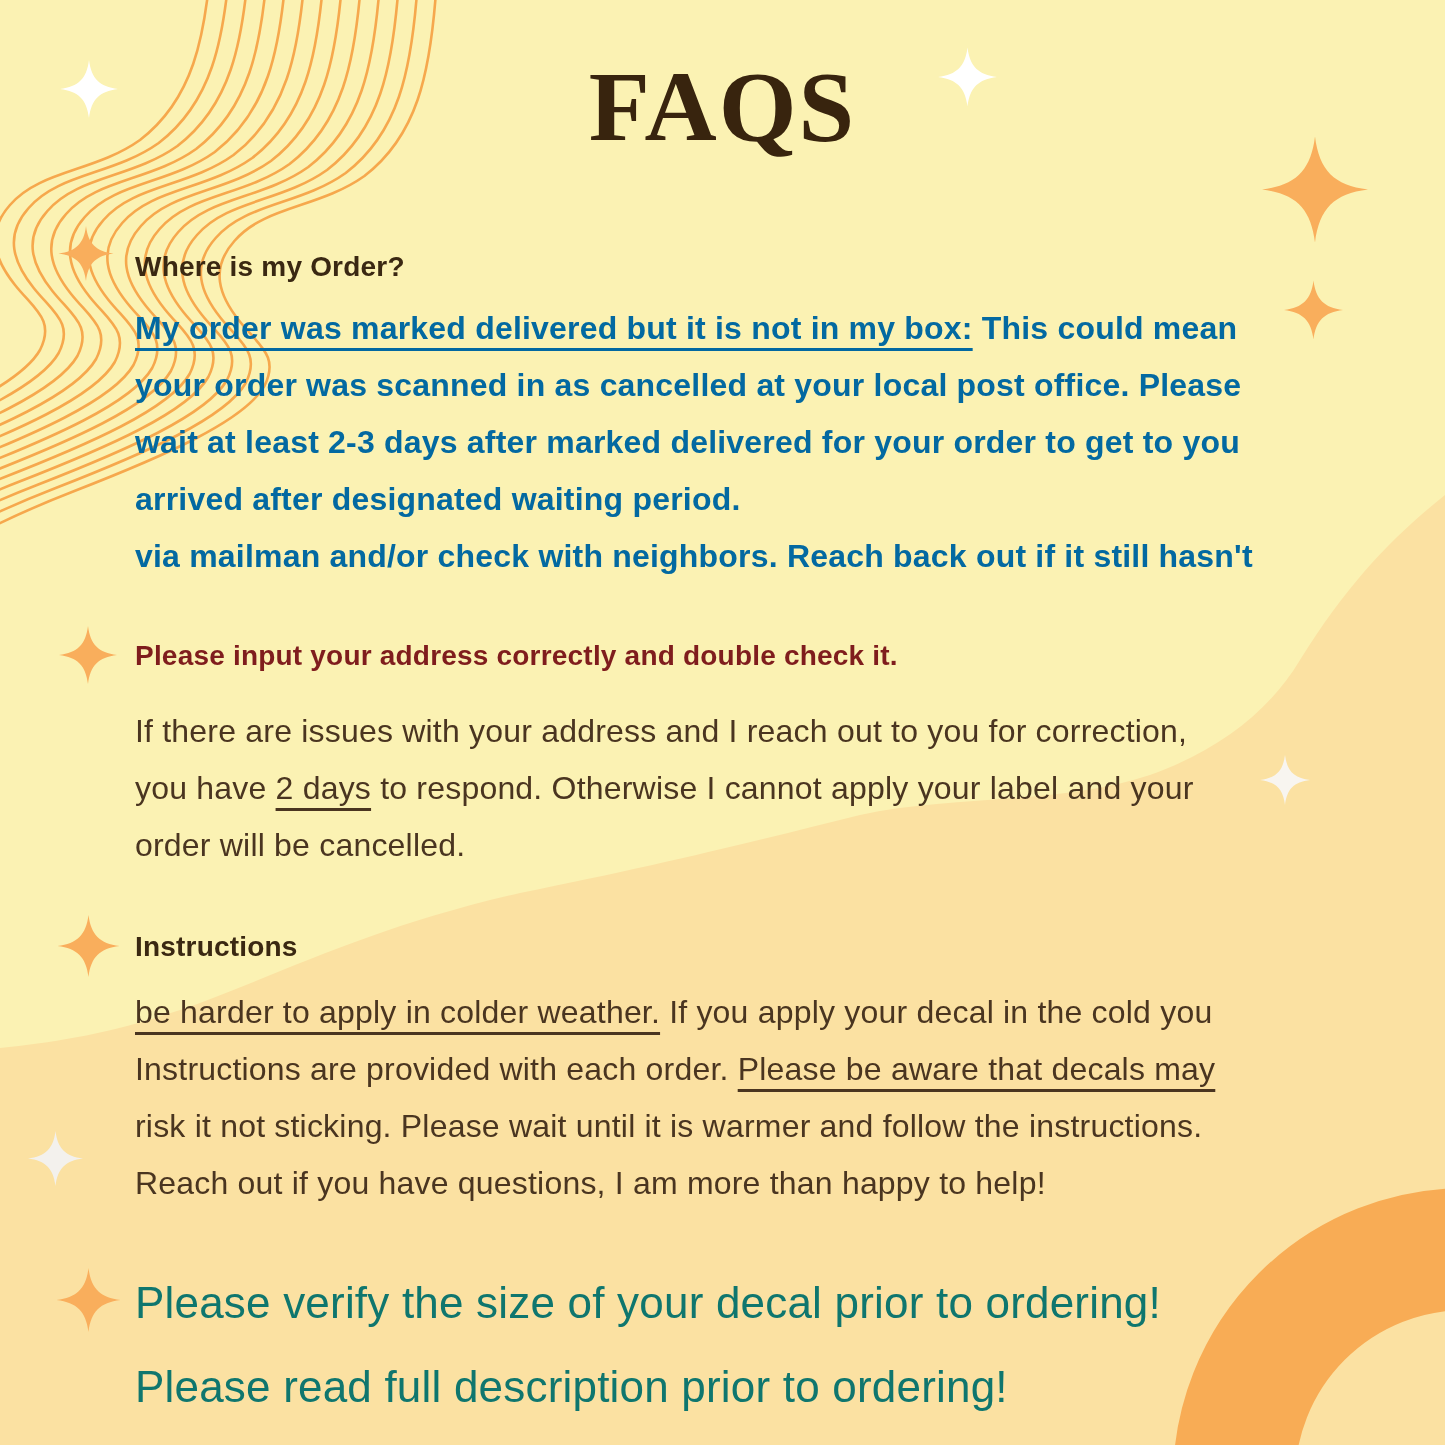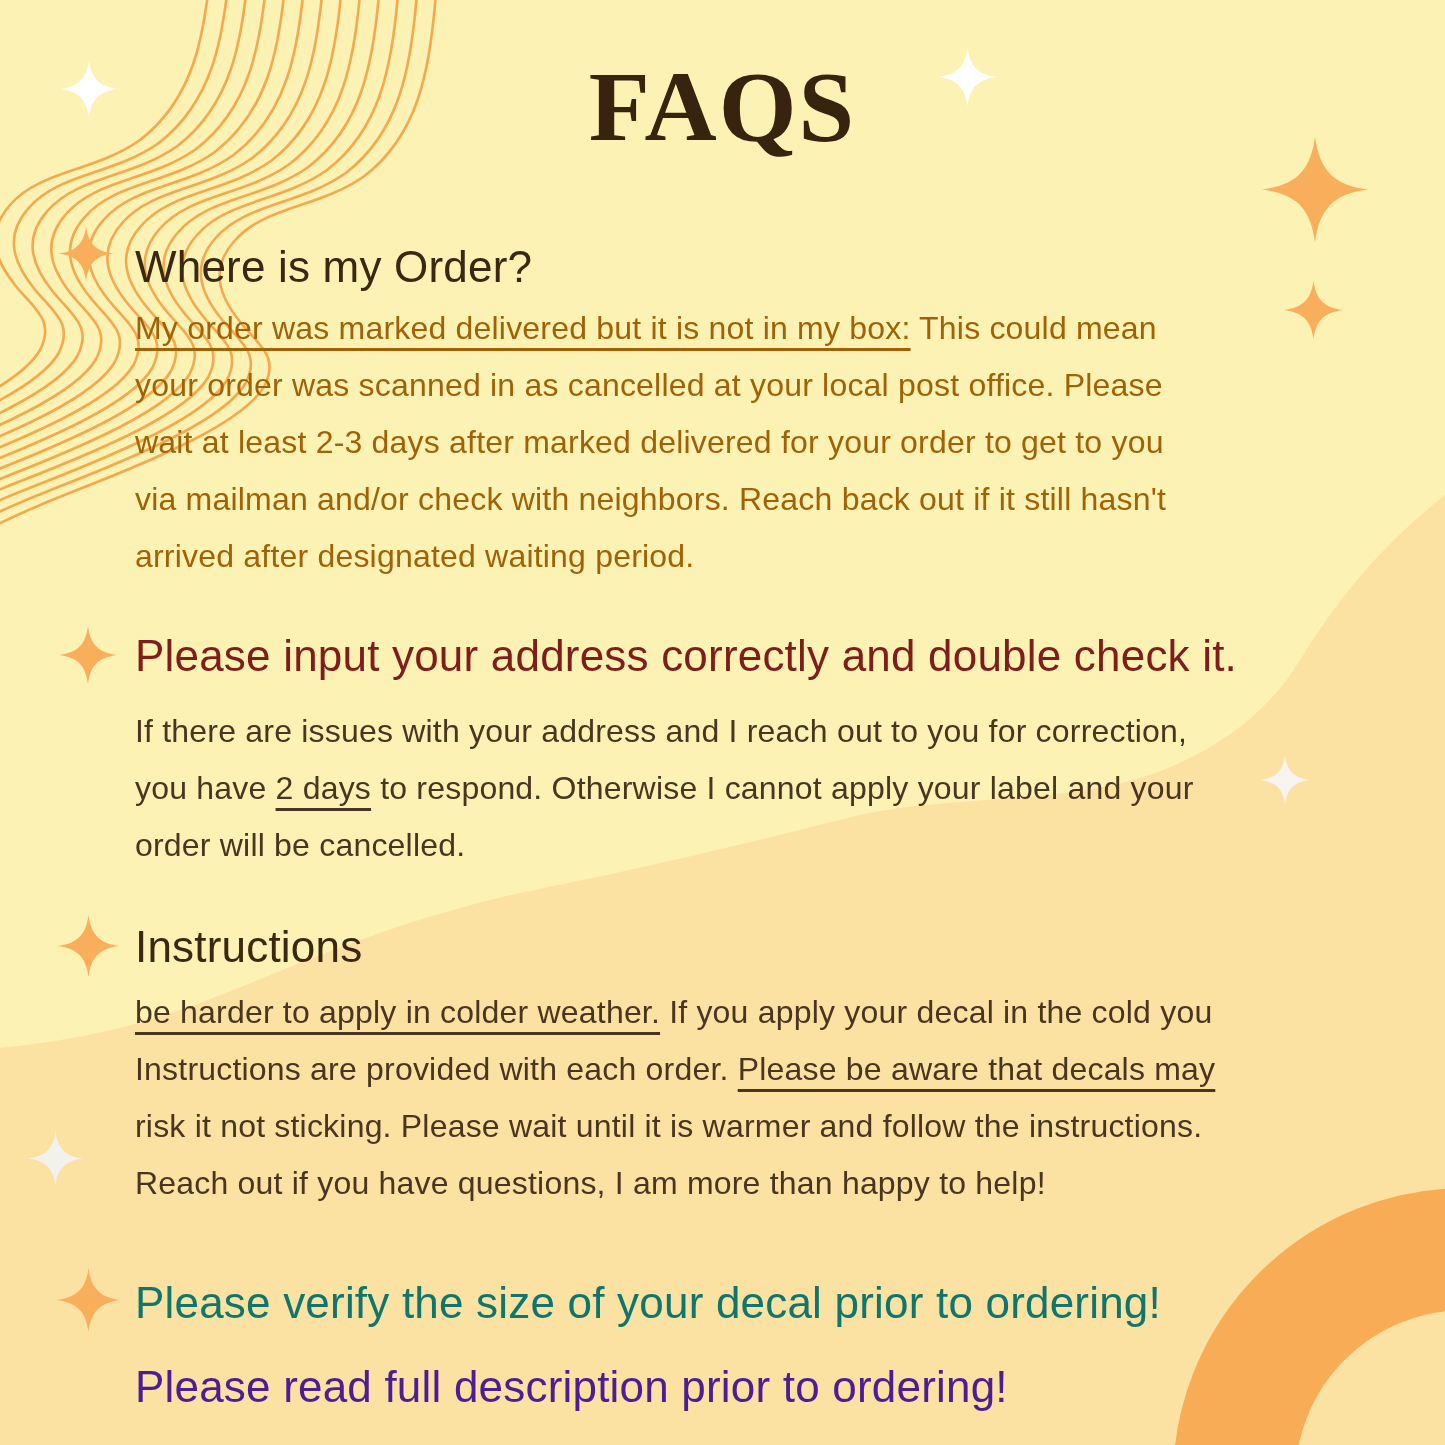--- a/index.html
+++ b/index.html
@@ -19,22 +19,22 @@
     font-weight:600;
     font-size:100px;line-height:1.1;
     letter-spacing:2px;
   }
   .section{position:absolute;left:135px;right:50px;}
   .s0{top:236px}
   .s1{top:625px}
   .s2{top:916px}
   .section h2{
     margin:0;
-    font-weight:400;
-    font-size:44px;line-height:62px;
+    font-weight:700;
+    font-size:28px;line-height:62px;
     letter-spacing:0.2px;
   }
   .para{
     font-size:32px;line-height:57px;
     letter-spacing:0.2px;
   }
   .s0 .para{margin-top:2px}
   .s1 .para{margin-top:16px}
   .s2 .para{margin-top:6px}
   .para .u{
@@ -126,26 +126,26 @@
       <svg viewBox="0 0 100 100" class="sparkle" style="left: 55.5px; top: 1268px; width: 65px; height: 64px;">
         <path d="M50 0 C54 32 68 46 100 50 C68 54 54 68 50 100 C46 68 32 54 0 50 C32 46 46 32 50 0 Z" fill="#F9AE5C"></path>
       </svg>
     </div>
 
   <h1 class="page-title" style="color: rgb(56, 36, 14);">FAQS</h1>
 
   <div id="sections">
       <div class="section s0">
         <h2 style="color: rgb(58, 40, 18);">Where is my Order?</h2>
-        <div class="para" style="color: #a16207;">
+        <div class="para" style="color: #0369a1; font-weight: bold;">
           <div><span class="u">My order was marked delivered but it is not in my box:</span><span> This could mean</span></div>
           <div><span>your order was scanned in as cancelled at your local post office. Please</span></div>
           <div><span>wait at least 2-3 days after marked delivered for your order to get to you</span></div>
+          <div><span>arrived after designated waiting period.</span></div>
           <div><span>via mailman and/or check with neighbors. Reach back out if it still hasn't</span></div>
-          <div><span>arrived after designated waiting period.</span></div>
         </div>
       </div>
       <div class="section s1">
         <h2 style="color: #7f1d1d;">Please input your address correctly and double check it.</h2>
         <div class="para" style="color: rgb(74, 53, 32);">
           <div><span>If there are issues with your address and I reach out to you for correction,</span></div>
           <div><span>you have </span><span class="u">2 days</span><span> to respond. Otherwise I cannot apply your label and your</span></div>
           <div><span>order will be cancelled.</span></div>
         </div>
       </div>
@@ -155,16 +155,16 @@
           <div><span class="u">be harder to apply in colder weather.</span><span> If you apply your decal in the cold you</span></div>
           <div><span>Instructions are provided with each order. </span><span class="u">Please be aware that decals may</span></div>
           <div><span>risk it not sticking. Please wait until it is warmer and follow the instructions.</span></div>
           <div><span>Reach out if you have questions, I am more than happy to help!</span></div>
         </div>
       </div>
     </div>
 
   <div id="footer">
       <p class="footer-line f0" style="color: #0f766e;">Please verify the size of your decal prior to ordering!</p>
-      <p class="footer-line f1" style="color: #4c1d95;">Please read full description prior to ordering!</p>
+      <p class="footer-line f1" style="color: #0f766e;">Please read full description prior to ordering!</p>
     </div>
 
 </div>
 
 </body></html>

